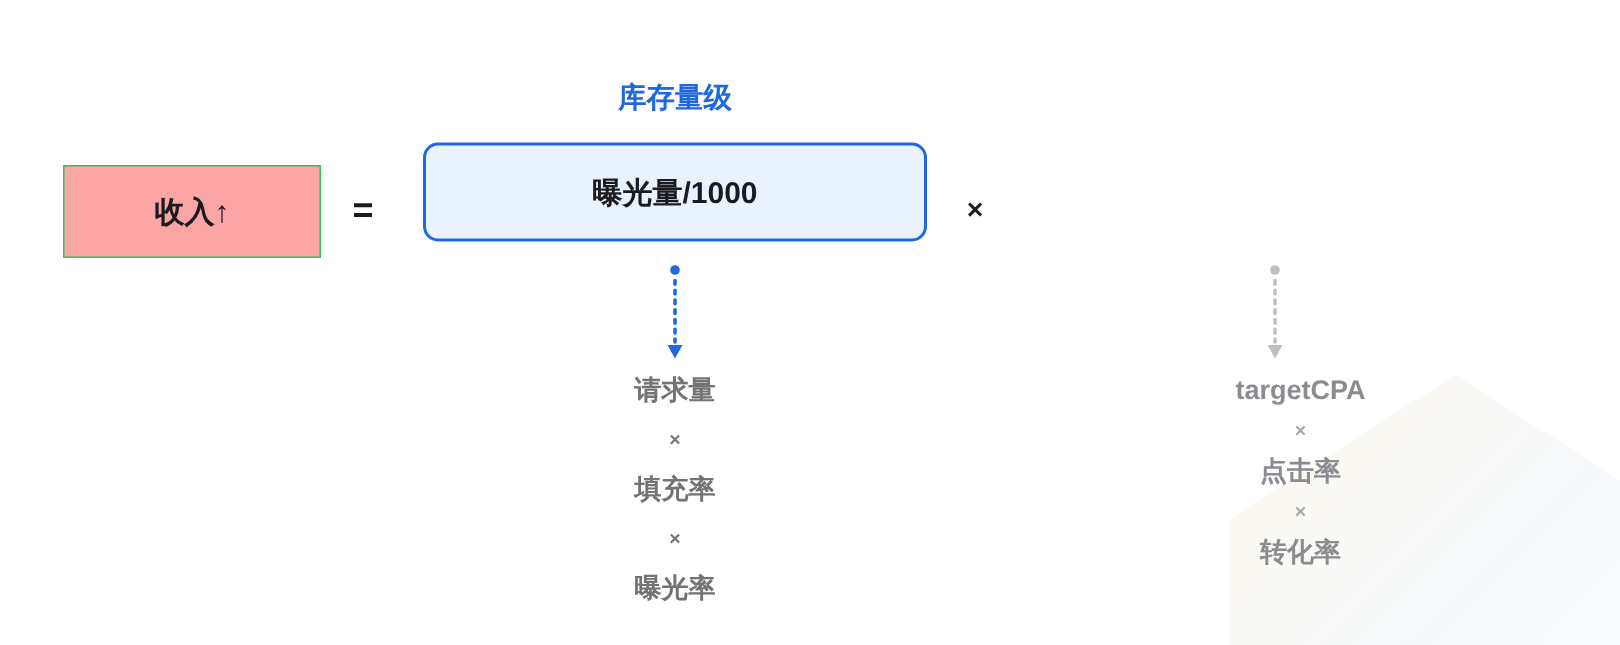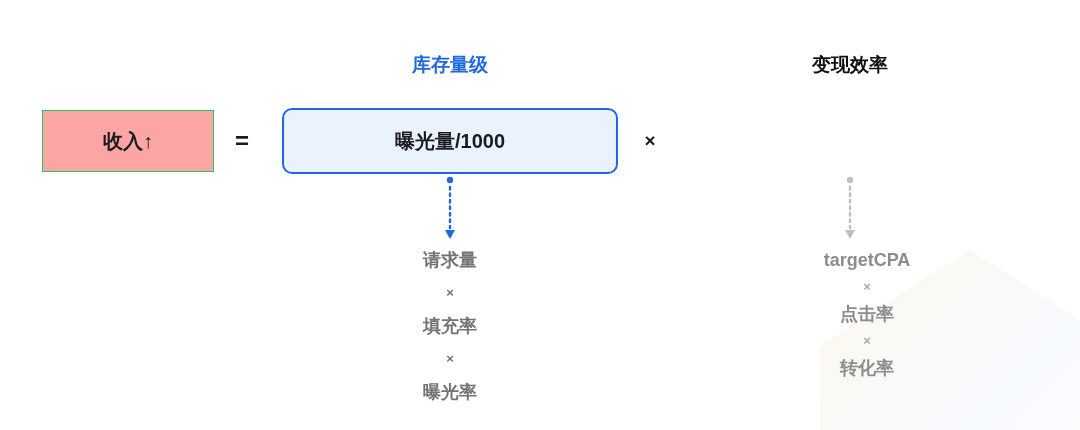--- a/index.html
+++ b/index.html
@@ -44,21 +44,21 @@
     background: #fca5a5;
     border: 1px solid #22c55e;
     border-radius: 0;
   }
   .box.blue {
     background: #e9f2fd;
     border: 2px solid #1f68e0;
     border-radius: 10px;
   }
   .box-revenue   { left: 42px;  top: 110px; width: 172px; height: 62px; }
-  .box-impress   { left: 282px; top: 108px; width: 336px; height: 66px; }
+  .box-impress   { left: 282px; top: 95px; width: 336px; height: 66px; }
   .box-ecpm      { left: 682px; top: 110px; width: 336px; height: 62px; }
 
   .op {
     position: absolute;
     display: flex;
     align-items: center;
     justify-content: center;
     font-weight: bold;
     color: #1b1b1f;
   }
@@ -109,21 +109,20 @@
   .breakdown.gray-col .sep { color: #a9a9ad; }
 </style>
 </head>
 <body>
 
 <div class="stage">
 
   <div class="deco"></div>
 
   <div class="col-header inventory">库存量级</div>
-  <div class="col-header monetize">变现效率</div>
 
   <div class="box gray box-revenue">
     <span>收入↑</span>
   </div>
 
   <div class="op op-eq">=</div>
 
   <div class="box blue box-impress">
     <span>曝光量/1000</span>
   </div>

